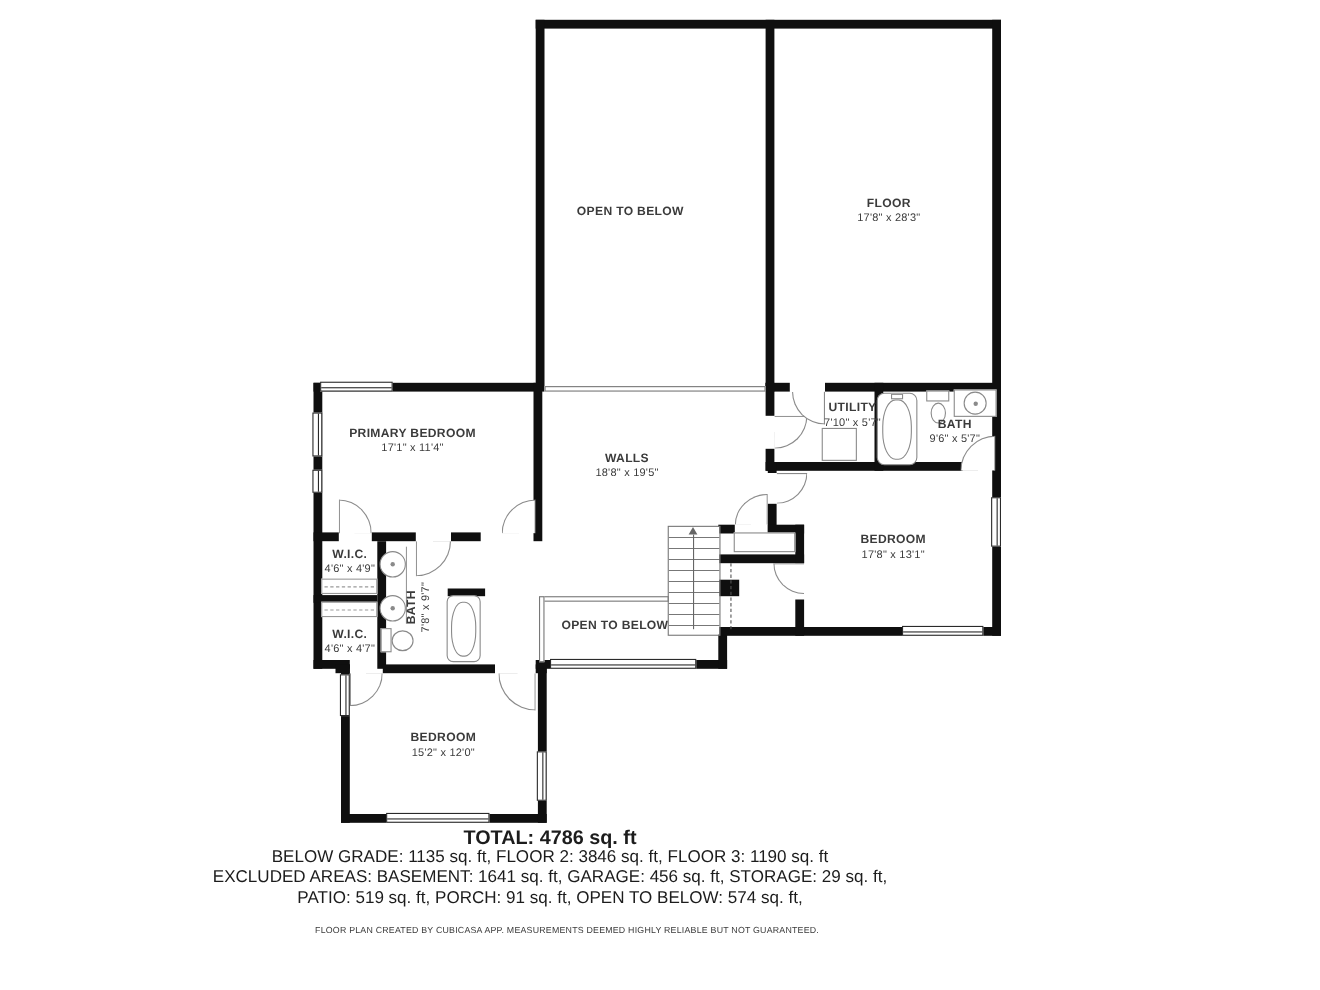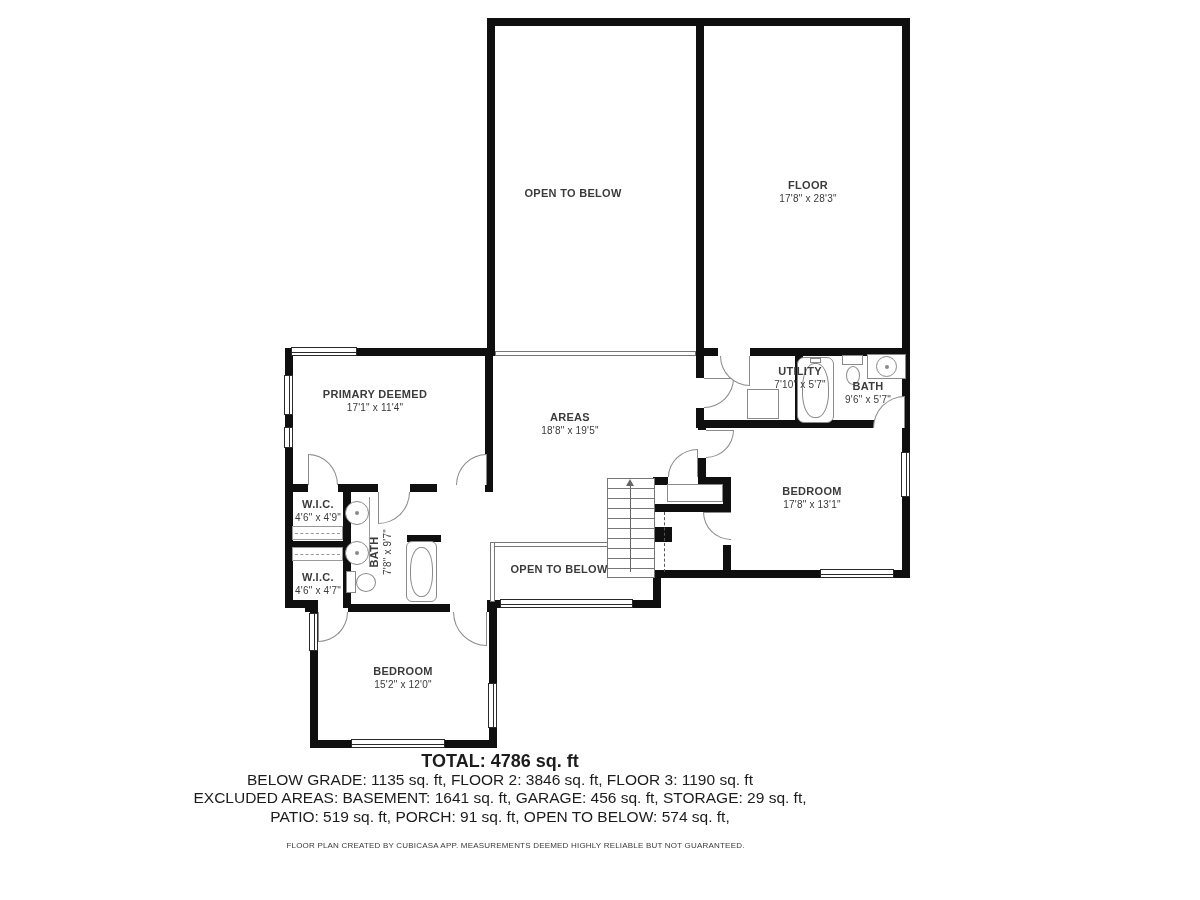--- a/index.html
+++ b/index.html
@@ -135,28 +135,28 @@
   <div class="dash" style="left:664px;top:512px;height:60px"></div>
 
   <div class="lbl" style="left:573px;top:193px">
     <div>OPEN TO BELOW</div>
   </div>
   <div class="lbl" style="left:808px;top:192px">
     <div>FLOOR</div>
     <div class="dims">17'8" x 28'3"</div>
   </div>
   <div class="lbl" style="left:375px;top:401px">
-    <div>PRIMARY DEEMED</div>
+    <div>PRIMARY BEDROOM</div>
     <div class="dims">17'1" x 11'4"</div>
   </div>
   <div class="lbl" style="left:570px;top:424px">
-    <div>AREAS</div>
+    <div>WALLS</div>
     <div class="dims">18'8" x 19'5"</div>
   </div>
-  <div class="lbl" style="left:800px;top:378px">
+  <div class="lbl" style="left:775px;top:378px">
     <div>UTILITY</div>
     <div class="dims">7'10" x 5'7"</div>
   </div>
   <div class="lbl" style="left:868px;top:393px">
     <div>BATH</div>
     <div class="dims">9'6" x 5'7"</div>
   </div>
   <div class="lbl" style="left:812px;top:498px">
     <div>BEDROOM</div>
     <div class="dims">17'8" x 13'1"</div>

